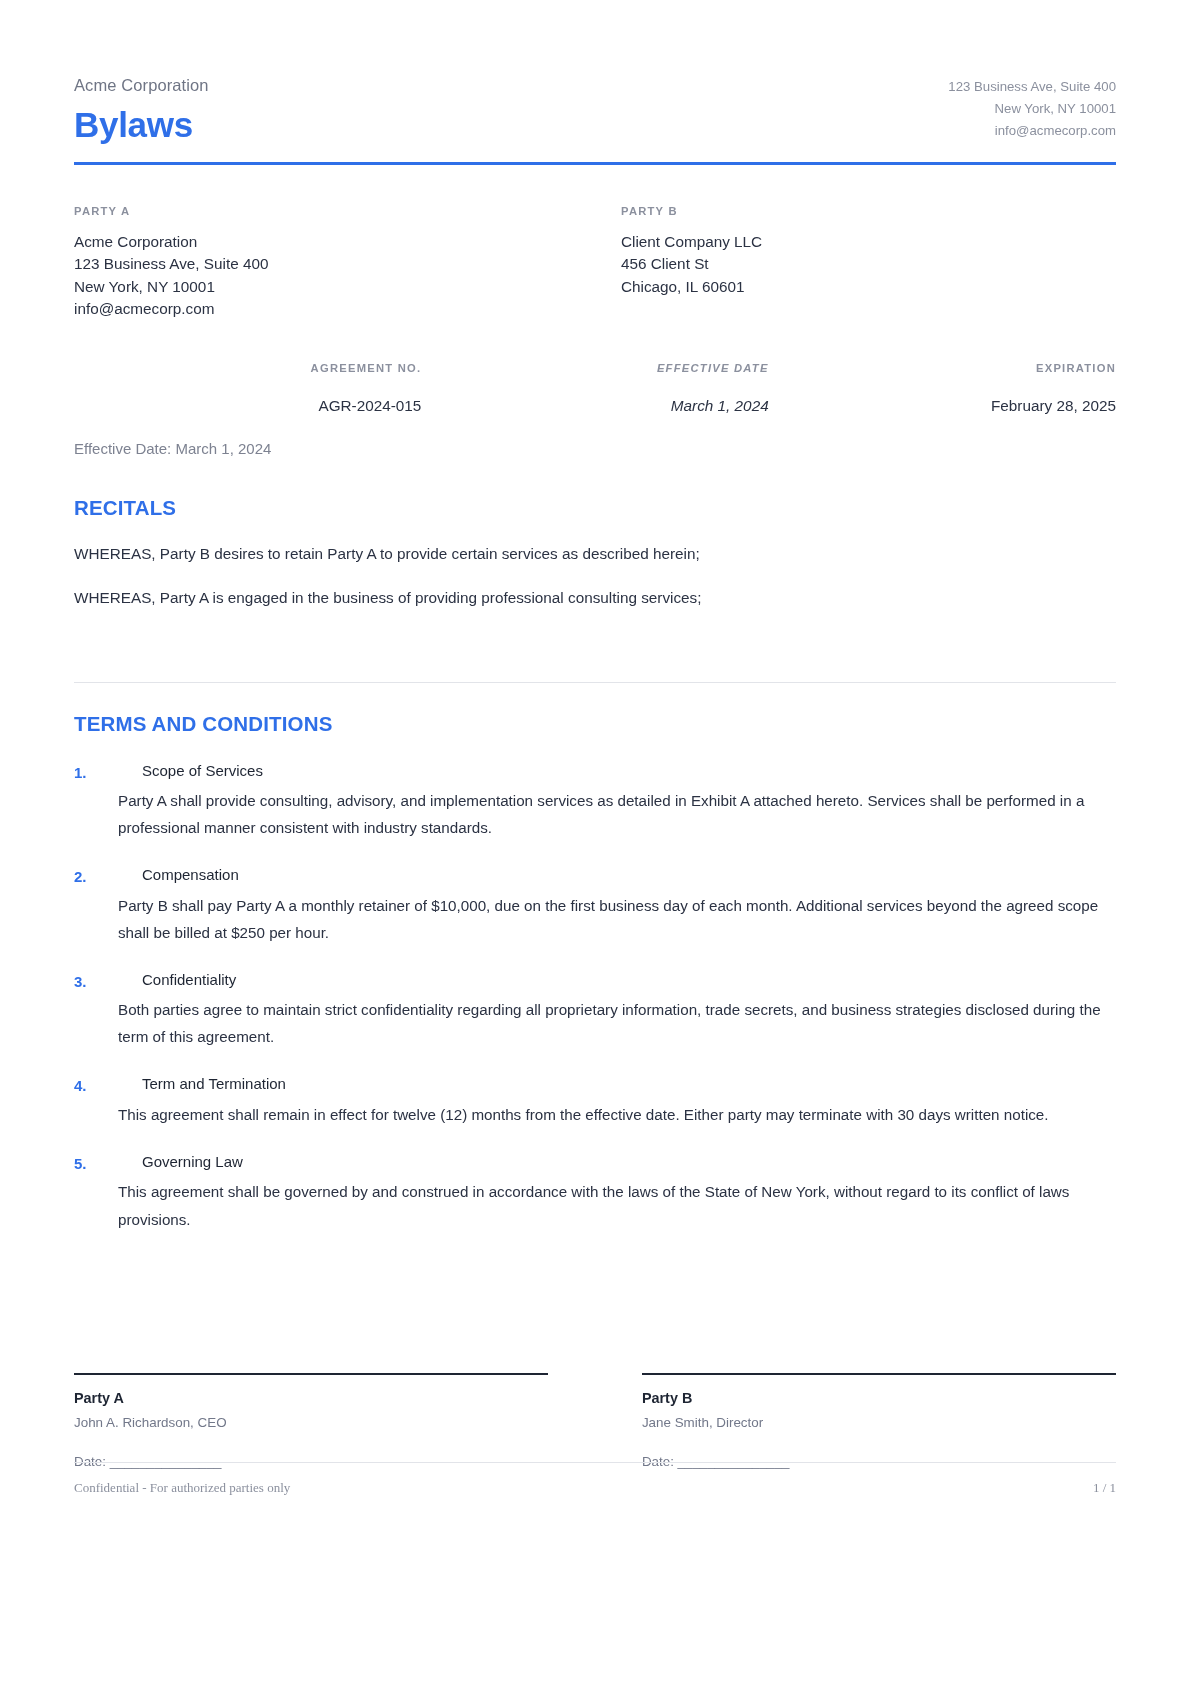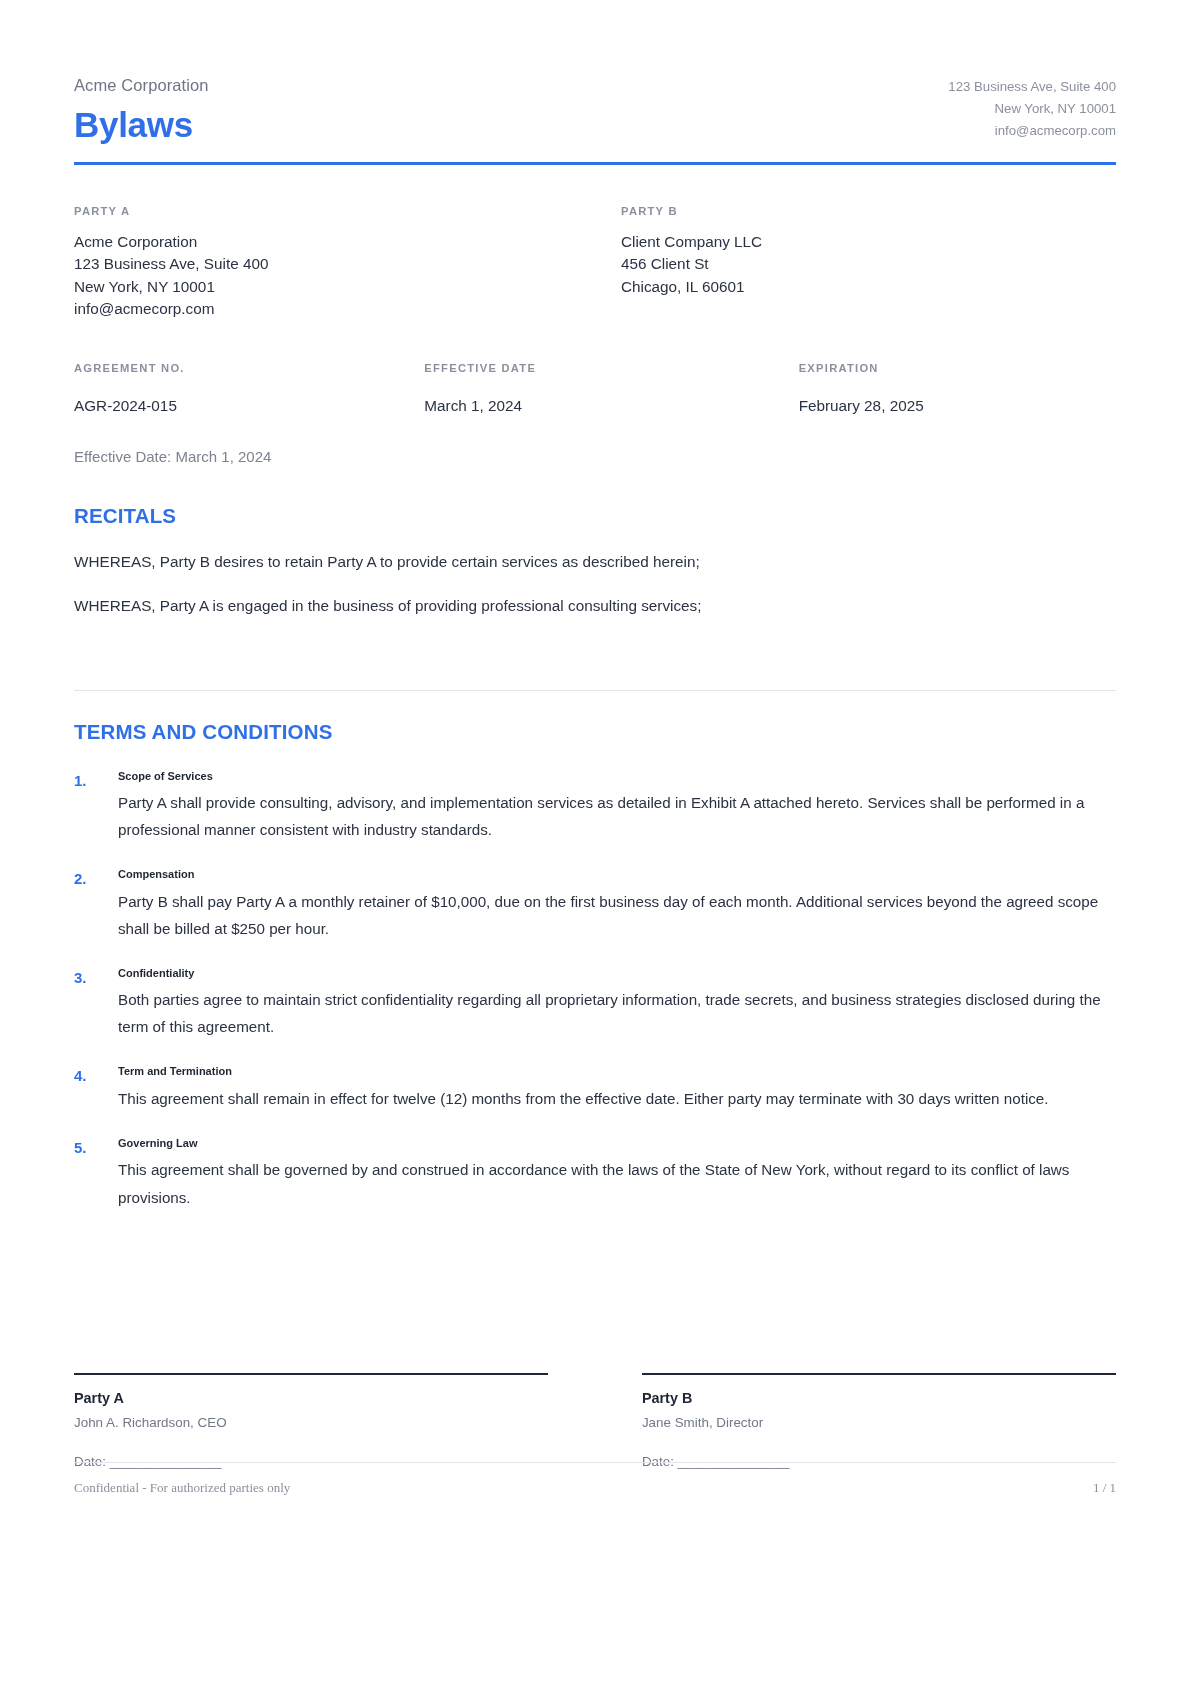--- a/index.html
+++ b/index.html
@@ -86,35 +86,36 @@
     margin-top: 12px;
     font-size: 15.3px;
     color: #2b3243;
     line-height: 1.47;
   }
 
   
   .meta-row {
     display: flex;
     margin-top: 40px;
+    text-align: right;
   }
 
   .meta-col { width: 33.34%; }
-  .meta-col.c2 { padding-left: 3px; }
+  .meta-col.c2 { padding-left: 3px; font-style: italic; }
   .meta-col.c3 { padding-left: 30px; }
 
   .meta-value {
     margin-top: 20px;
     font-size: 15.3px;
     color: #2b3243;
     line-height: 1.4;
   }
 
   .effective-note {
-    margin-top: 30px;
+    margin-top: 22px;
     font-size: 15px;
     color: #7d8291;
     line-height: 1.4;
   }
 
   
   .section-heading {
     font-size: 20.5px;
     font-weight: bold;
     color: #2f6fe8;
@@ -152,24 +153,25 @@
     font-size: 15px;
     font-weight: bold;
     color: #2f6fe8;
     line-height: 1.55;
     padding-top: 1px;
   }
 
   .clause-body { flex: 1; }
 
   .clause-title {
-    font-size: 11px;
-    font-weight: bold;
+    font-size: 15px;
+    font-weight: normal;
     color: #1e2533;
     line-height: 1.5;
+    margin-left: 24px;
   }
 
   .clause-text {
     margin-top: 5px;
     font-size: 15.2px;
     color: #2b3243;
     line-height: 1.78;
   }
 
   

